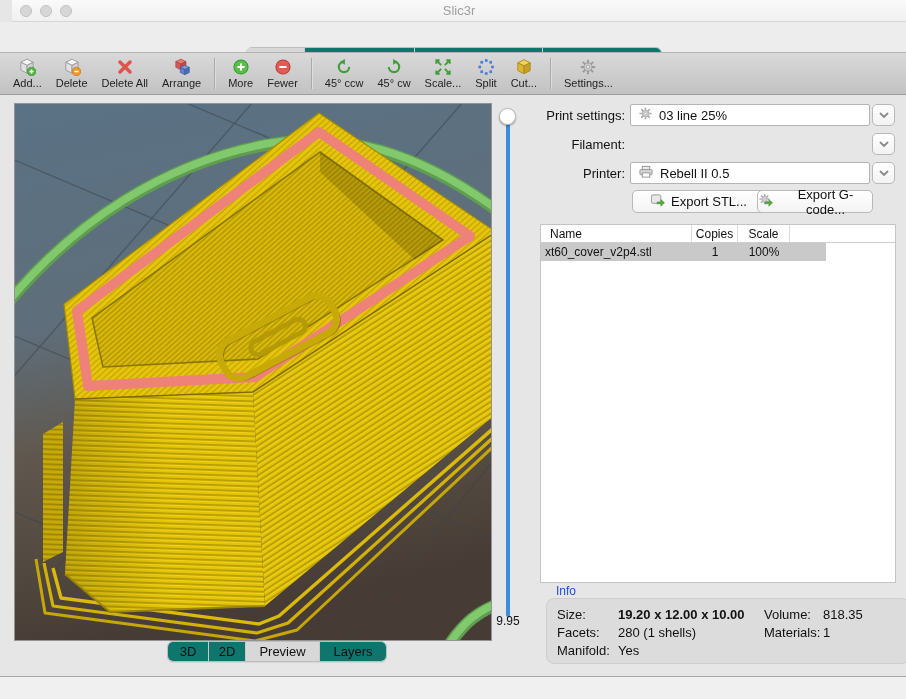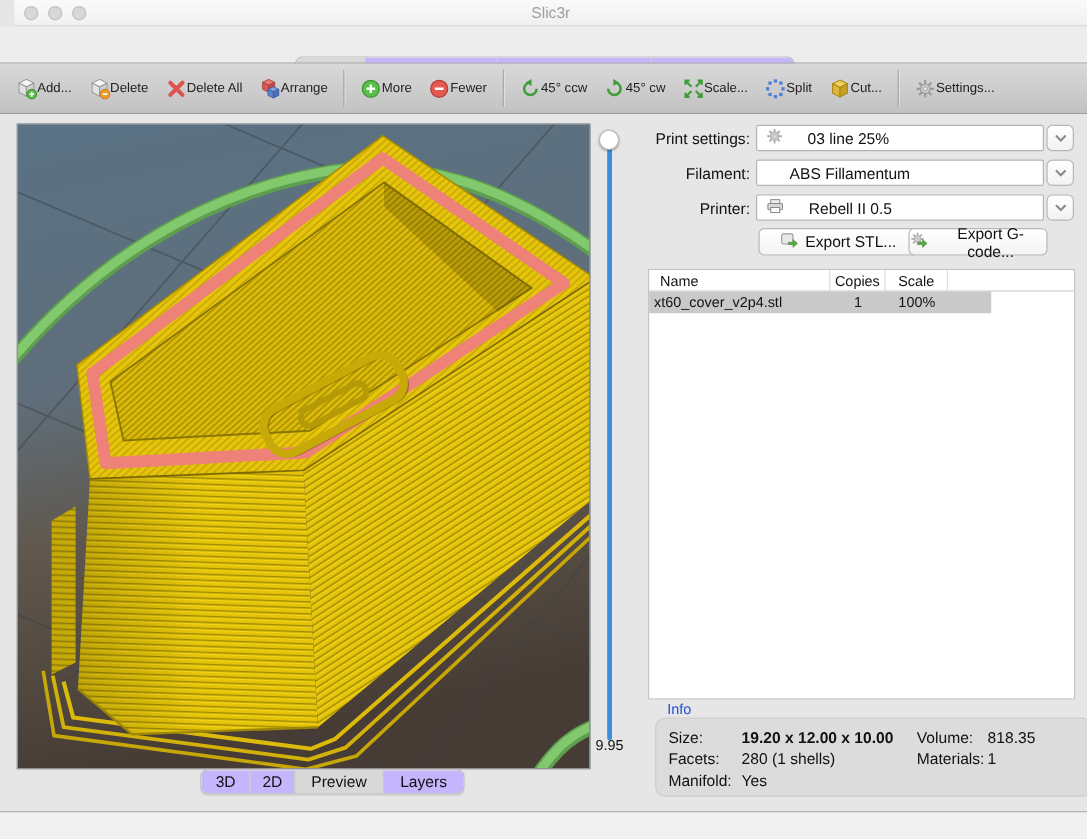--- a/index.html
+++ b/index.html
@@ -11,33 +11,33 @@
   .titlebar { position:absolute; top:0; left:0; right:0; height:22px;
     background:linear-gradient(#fafafa,#f0f0f0); border-bottom:1px solid #d6d6d6;margin-left:12px; }
   .traffic { position:absolute; left:8px; top:5px; display:flex; gap:8px; }
   .traffic span { width:12px; height:12px; border-radius:50%; background:#d7d7d7; border:1px solid #c2c2c2; }
   .win-title { position:absolute; width:100%; text-align:center; top:3px; font-size:13px; color:#9f9f9f; }
 
   
   .tabstrip { position:absolute; top:22px; left:0; right:0; height:30px; background:#ededed; }
   .seg { position:absolute; display:flex; background:#fff; border:1px solid #bdbdbd; border-radius:6px;
     overflow:hidden; height:22px; box-shadow:0 1px 1px rgba(0,0,0,0.07); }
-  .seg button { border:none; background:#c4b5fd; font-size:13px; color:#111; border-left:1px solid #c9c9c9;
+  .seg button { border:none; background:#0f766e; font-size:13px; color:#111; border-left:1px solid #c9c9c9;
     font-family:inherit; text-align:center; cursor:default; }
   .seg button:first-child { border-left:none; }
   .seg button.selected { background:#d8d8d8; }
   .main-tabs { left:246px; top:25px; }
   .main-tabs button:nth-child(1){ width:57px; } .main-tabs button:nth-child(2){ width:110px; }
   .main-tabs button:nth-child(3){ width:128px; } .main-tabs button:nth-child(4){ width:119px; }
 
   
   .toolbar { position:absolute; top:52px; left:0; right:0; height:43px;
     background:linear-gradient(#d9d9d9,#c2c2c2); border-top:1px solid #b2b2b2; border-bottom:1px solid #9d9d9d;
     display:flex; align-items:center; padding-left:6px; }
-  .tb-item { display:flex; align-items:center; padding:2px 7px; }
+  .tb-item { display:flex; flex-direction:column; align-items:center; padding:2px 7px; }
   .tb-icon { height:18px; display:flex; align-items:center; }
   .tb-label { font-size:11px; color:#222; margin-top:1px; white-space:nowrap; }
   .tb-sep { width:1px; height:31px; background:#a9a9a9; margin:0 6px; box-shadow:1px 0 0 #dedede; }
 
   
   .viewport { position:absolute; left:14px; top:103px; width:478px; height:538px;
     border:1px solid #939393; background:#5a7183; }
   .viewport svg { display:block; }
 
   
@@ -49,21 +49,21 @@
 
   
   .view-tabs { left:167px; top:641px; height:21px; }
   .view-tabs button:nth-child(1){ width:40px; } .view-tabs button:nth-child(2){ width:37px; }
   .view-tabs button:nth-child(3){ width:74px; } .view-tabs button:nth-child(4){ width:67px; }
 
   
   .panel-label { position:absolute; left:500px; width:125px; text-align:right; font-size:13px; color:#111; }
   .combo-field { position:absolute; left:630px; width:240px; height:22px; background:#fff;
     border:1px solid #b4b4b4; border-radius:2px; display:flex; align-items:center; padding-left:7px;
-    font-size:13px; color:#111; gap:20px; }
+    font-size:13px; color:#111; gap:6px; }
   .combo-field.noicon { padding-left:27px; }
   .chev-btn { position:absolute; left:872px; width:23px; height:22px; background:linear-gradient(#fff,#f2f2f2);
     border:1px solid #b9b9b9; border-radius:5px; display:flex; align-items:center; justify-content:center; }
   .export-btn { position:absolute; top:190px; height:23px; background:linear-gradient(#fff,#f4f4f4);
     border:1px solid #b9b9b9; border-radius:5px; font-size:13px; color:#111; display:flex;
     align-items:center; justify-content:center; gap:5px; font-family:inherit; }
   .export-stl { left:632px; width:133px; } .export-gcode { left:757px; width:116px; }
 
   
   .obj-table { position:absolute; left:540px; top:224px; width:356px; height:359px; background:#fff;
@@ -369,23 +369,20 @@
         </svg></span>
     <span>03 line 25%</span>
   </div>
   <div class="chev-btn" style="top:104px;">
     <svg width="10" height="7" viewBox="0 0 10 7">
         <path d="M1.5,1.5 L5,5 L8.5,1.5" fill="none" stroke="#8a8a8a" stroke-width="1.8" stroke-linecap="round"></path>
       </svg>
   </div>
 
   <div class="panel-label" style="top:137px;">Filament:</div>
-  <div class="combo-field noicon" style="top:133px;">
-    <span>ABS Fillamentum</span>
-  </div>
   <div class="chev-btn" style="top:133px;">
     <svg width="10" height="7" viewBox="0 0 10 7">
         <path d="M1.5,1.5 L5,5 L8.5,1.5" fill="none" stroke="#8a8a8a" stroke-width="1.8" stroke-linecap="round"></path>
       </svg>
   </div>
 
   <div class="panel-label" style="top:166px;">Printer:</div>
   <div class="combo-field" style="top:162px;">
     <span><svg width="16" height="15" viewBox="0 0 16 16">
           <rect x="4" y="2.5" width="8" height="4" fill="#ececec" stroke="#8c8c8c" stroke-width="0.9"></rect>

